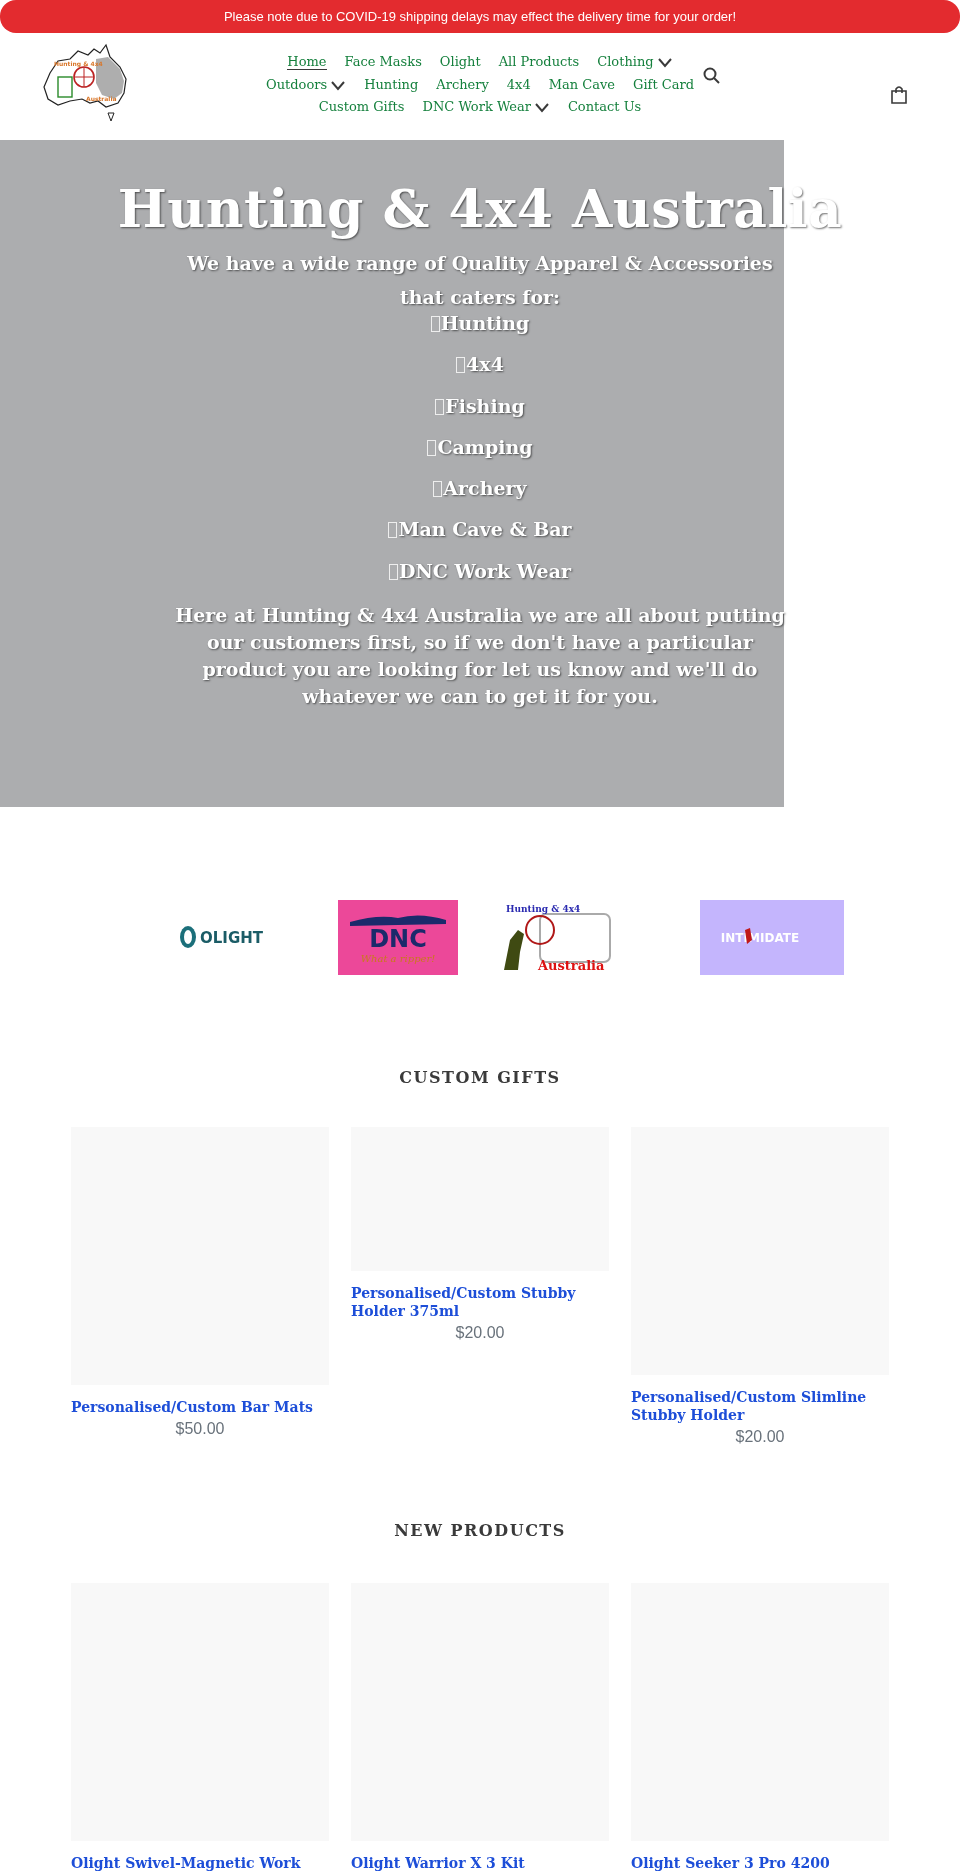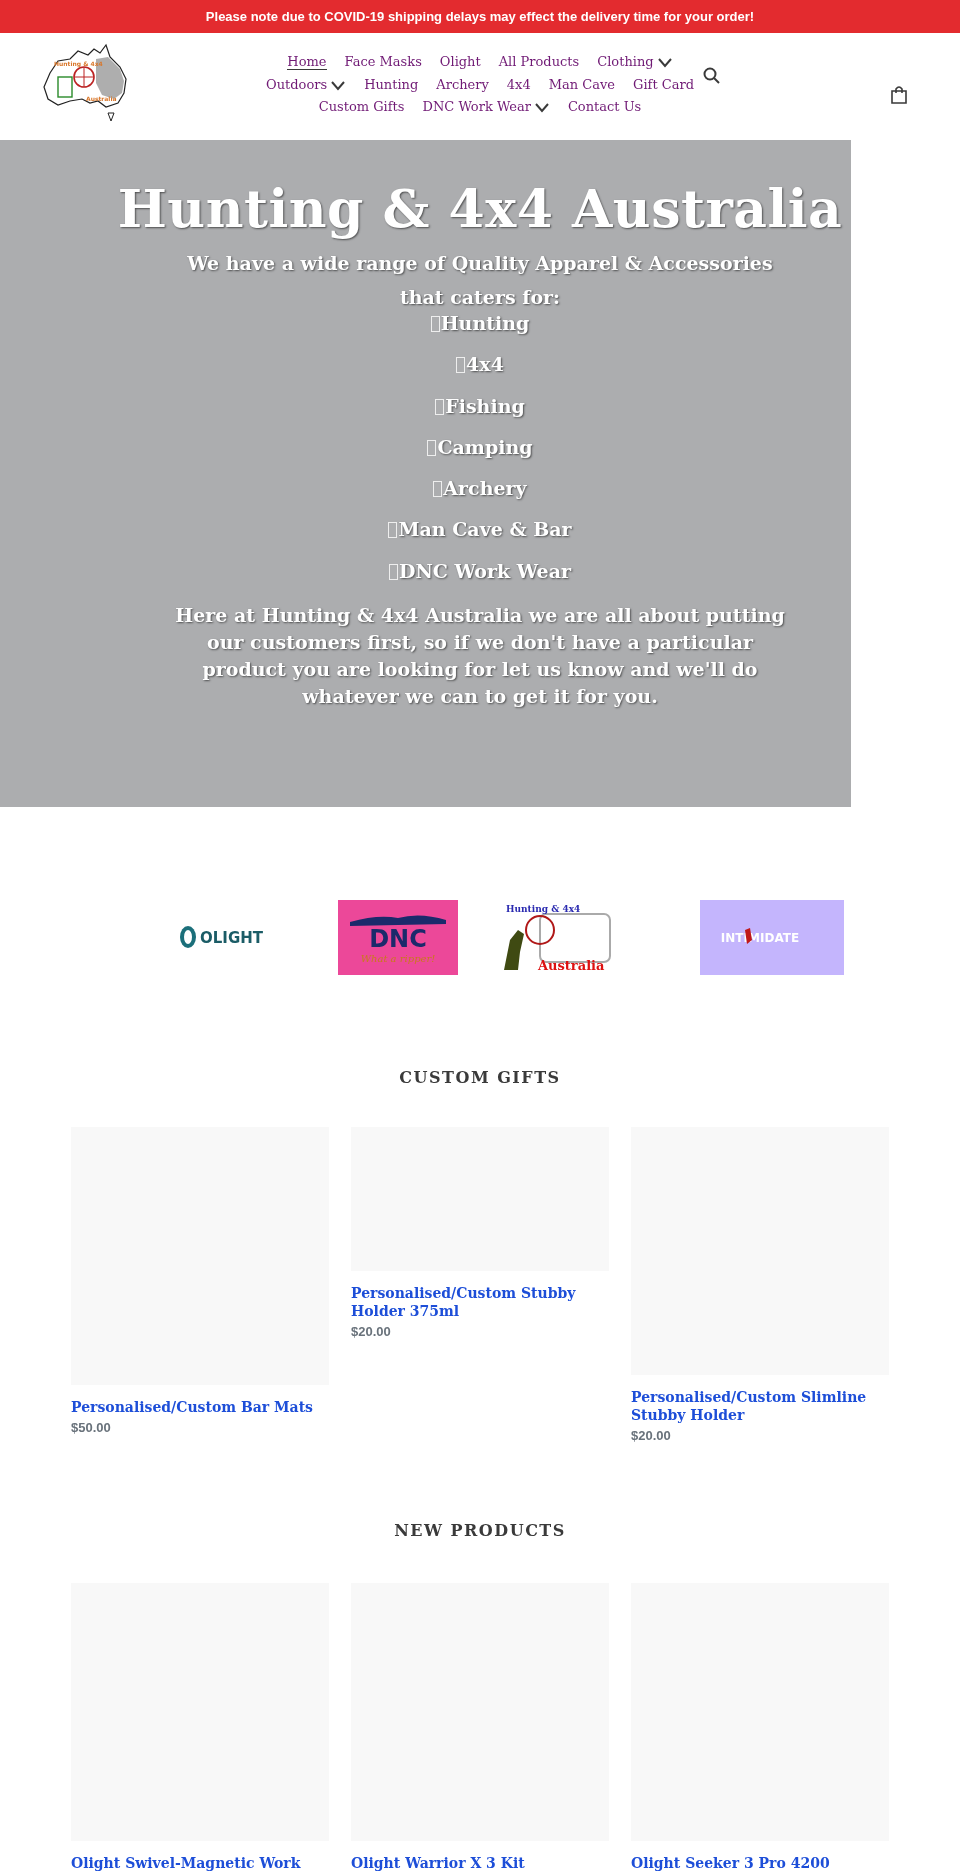--- a/index.html
+++ b/index.html
@@ -1,53 +1,53 @@
 <!DOCTYPE html>
 <html><head>
 <meta charset="utf-8">
 <style>
   * { box-sizing: border-box; margin: 0; padding: 0; }
   html, body { width: 960px; height: 1875px; overflow: hidden; background: #fff; }
   body { font-family: "DejaVu Serif", serif; color: #3a3a3a; position: relative; }
 
   .announce { position: absolute; left: 0; top: 0; width: 960px; height: 33px; background: #e32b2f;
-    color: #fff; font-family: "Liberation Sans", sans-serif; font-weight: bold; font-size: 13px;
-    display: flex; align-items: center; justify-content: center; }
+    color: #fff; font-family: "Liberation Sans", sans-serif; font-weight: normal; font-size: 13px;
+    display: flex; align-items: center; justify-content: center; border-radius: 16px; }
 
   .header { position: absolute; left: 0; top: 33px; width: 960px; height: 107px; background: #fff; }
   .logo { position: absolute; left: 40px; top: 10px; width: 94px; height: 84px; }
   .nav { position: absolute; left: 260px; top: 18px; width: 440px; font-family: "DejaVu Serif", serif;
     font-size: 13px; color: #3a3a3a; text-align: center; line-height: 22.5px; }
   .nav .row { display: flex; justify-content: center; gap: 0; white-space: nowrap; }
-  .nav a { color: #701a75; text-decoration: none; padding: 0 9px; display: inline-flex; align-items: center; cursor: pointer; }
+  .nav a { color: #15803d; text-decoration: none; padding: 0 9px; display: inline-flex; align-items: center; cursor: pointer; }
   .nav a.active span.lbl { border-bottom: 1px solid #3a3a3a; line-height: 15px; }
   .chev { width: 16px; height: 12px; margin-left: 3px; display: inline-block; }
   .search-btn { position: absolute; left: 702px; top: 33px; width: 20px; height: 20px; cursor: pointer; }
   .cart-btn { position: absolute; left: 890px; top: 52px; width: 18px; height: 20px; cursor: pointer; }
 
-  .hero { position: absolute; left: 0; top: 140px; width: 851px; height: 667px; background: #acadaf;
+  .hero { position: absolute; left: 0; top: 140px; width: 784px; height: 667px; background: #acadaf;
     color: #fff; text-align: center; text-shadow: 1px 1px 2px rgba(0,0,0,0.55); }
   .hero h1 { position: absolute; left: 0; width: 960px; top: 38px; font-size: 52px; font-weight: bold;
     font-family: "DejaVu Serif", serif; letter-spacing: 0.5px; }
   .hero .sub { position: absolute; left: 170px; width: 620px; top: 106px; font-size: 19px; font-weight: bold; line-height: 34px; }
   .hero ul { list-style: none; position: absolute; left: 0; width: 960px; top: 172px; }
   .hero li { height: 41.3px; font-size: 19px; font-weight: bold; display: flex; justify-content: center; align-items: flex-start; }
   .hero li .box { display: inline-block; width: 9px; height: 16px; border: 1px solid #eee; margin-right: 1px; margin-top: 4px; }
   .hero .para { position: absolute; left: 170px; width: 620px; top: 462px; font-size: 19px; font-weight: bold; line-height: 27px; }
 
   .brands { position: absolute; top: 900px; left: 0; width: 960px; height: 75px; }
   .brand { position: absolute; top: 0; height: 75px; cursor: pointer; }
 
   .section-title { position: absolute; left: 0; width: 960px; text-align: center; font-size: 16px;
     letter-spacing: 1.5px; color: #3a3a3a; font-family: "DejaVu Serif", serif; }
 
   .card { position: absolute; width: 258px; cursor: pointer; }
   .card .img { width: 258px; background: #f8f8f8; }
   .card .title { font-size: 14px; font-weight: bold; line-height: 18px; color: #1d4ed8; margin-top: 13px; }
-  .card .price { font-family: "Liberation Sans", sans-serif; font-size: 13px; font-weight: bold; color: #69727b; margin-top: 4px; }
+  .card .price { font-family: "Liberation Sans", sans-serif; font-size: 16px; font-weight: normal; color: #69727b; margin-top: 4px; text-align: center; }
 </style>
 </head>
 <body>
 
 <div class="announce">Please note due to COVID-19 shipping delays may effect the delivery time for your order!</div>
 
 <header class="header">
   <div class="logo">
     <svg width="94" height="84" viewBox="0 0 94 84">
       <path d="M10 30 L18 18 L30 16 L38 8 L48 12 L54 6 L60 10 L66 2 L70 14 L80 24 L86 36 L84 50 L78 60 L66 64 L58 58 L50 60 L42 56 L30 58 L18 62 L8 56 L4 44 Z" fill="#fff" stroke="#222" stroke-width="1.2"></path>

